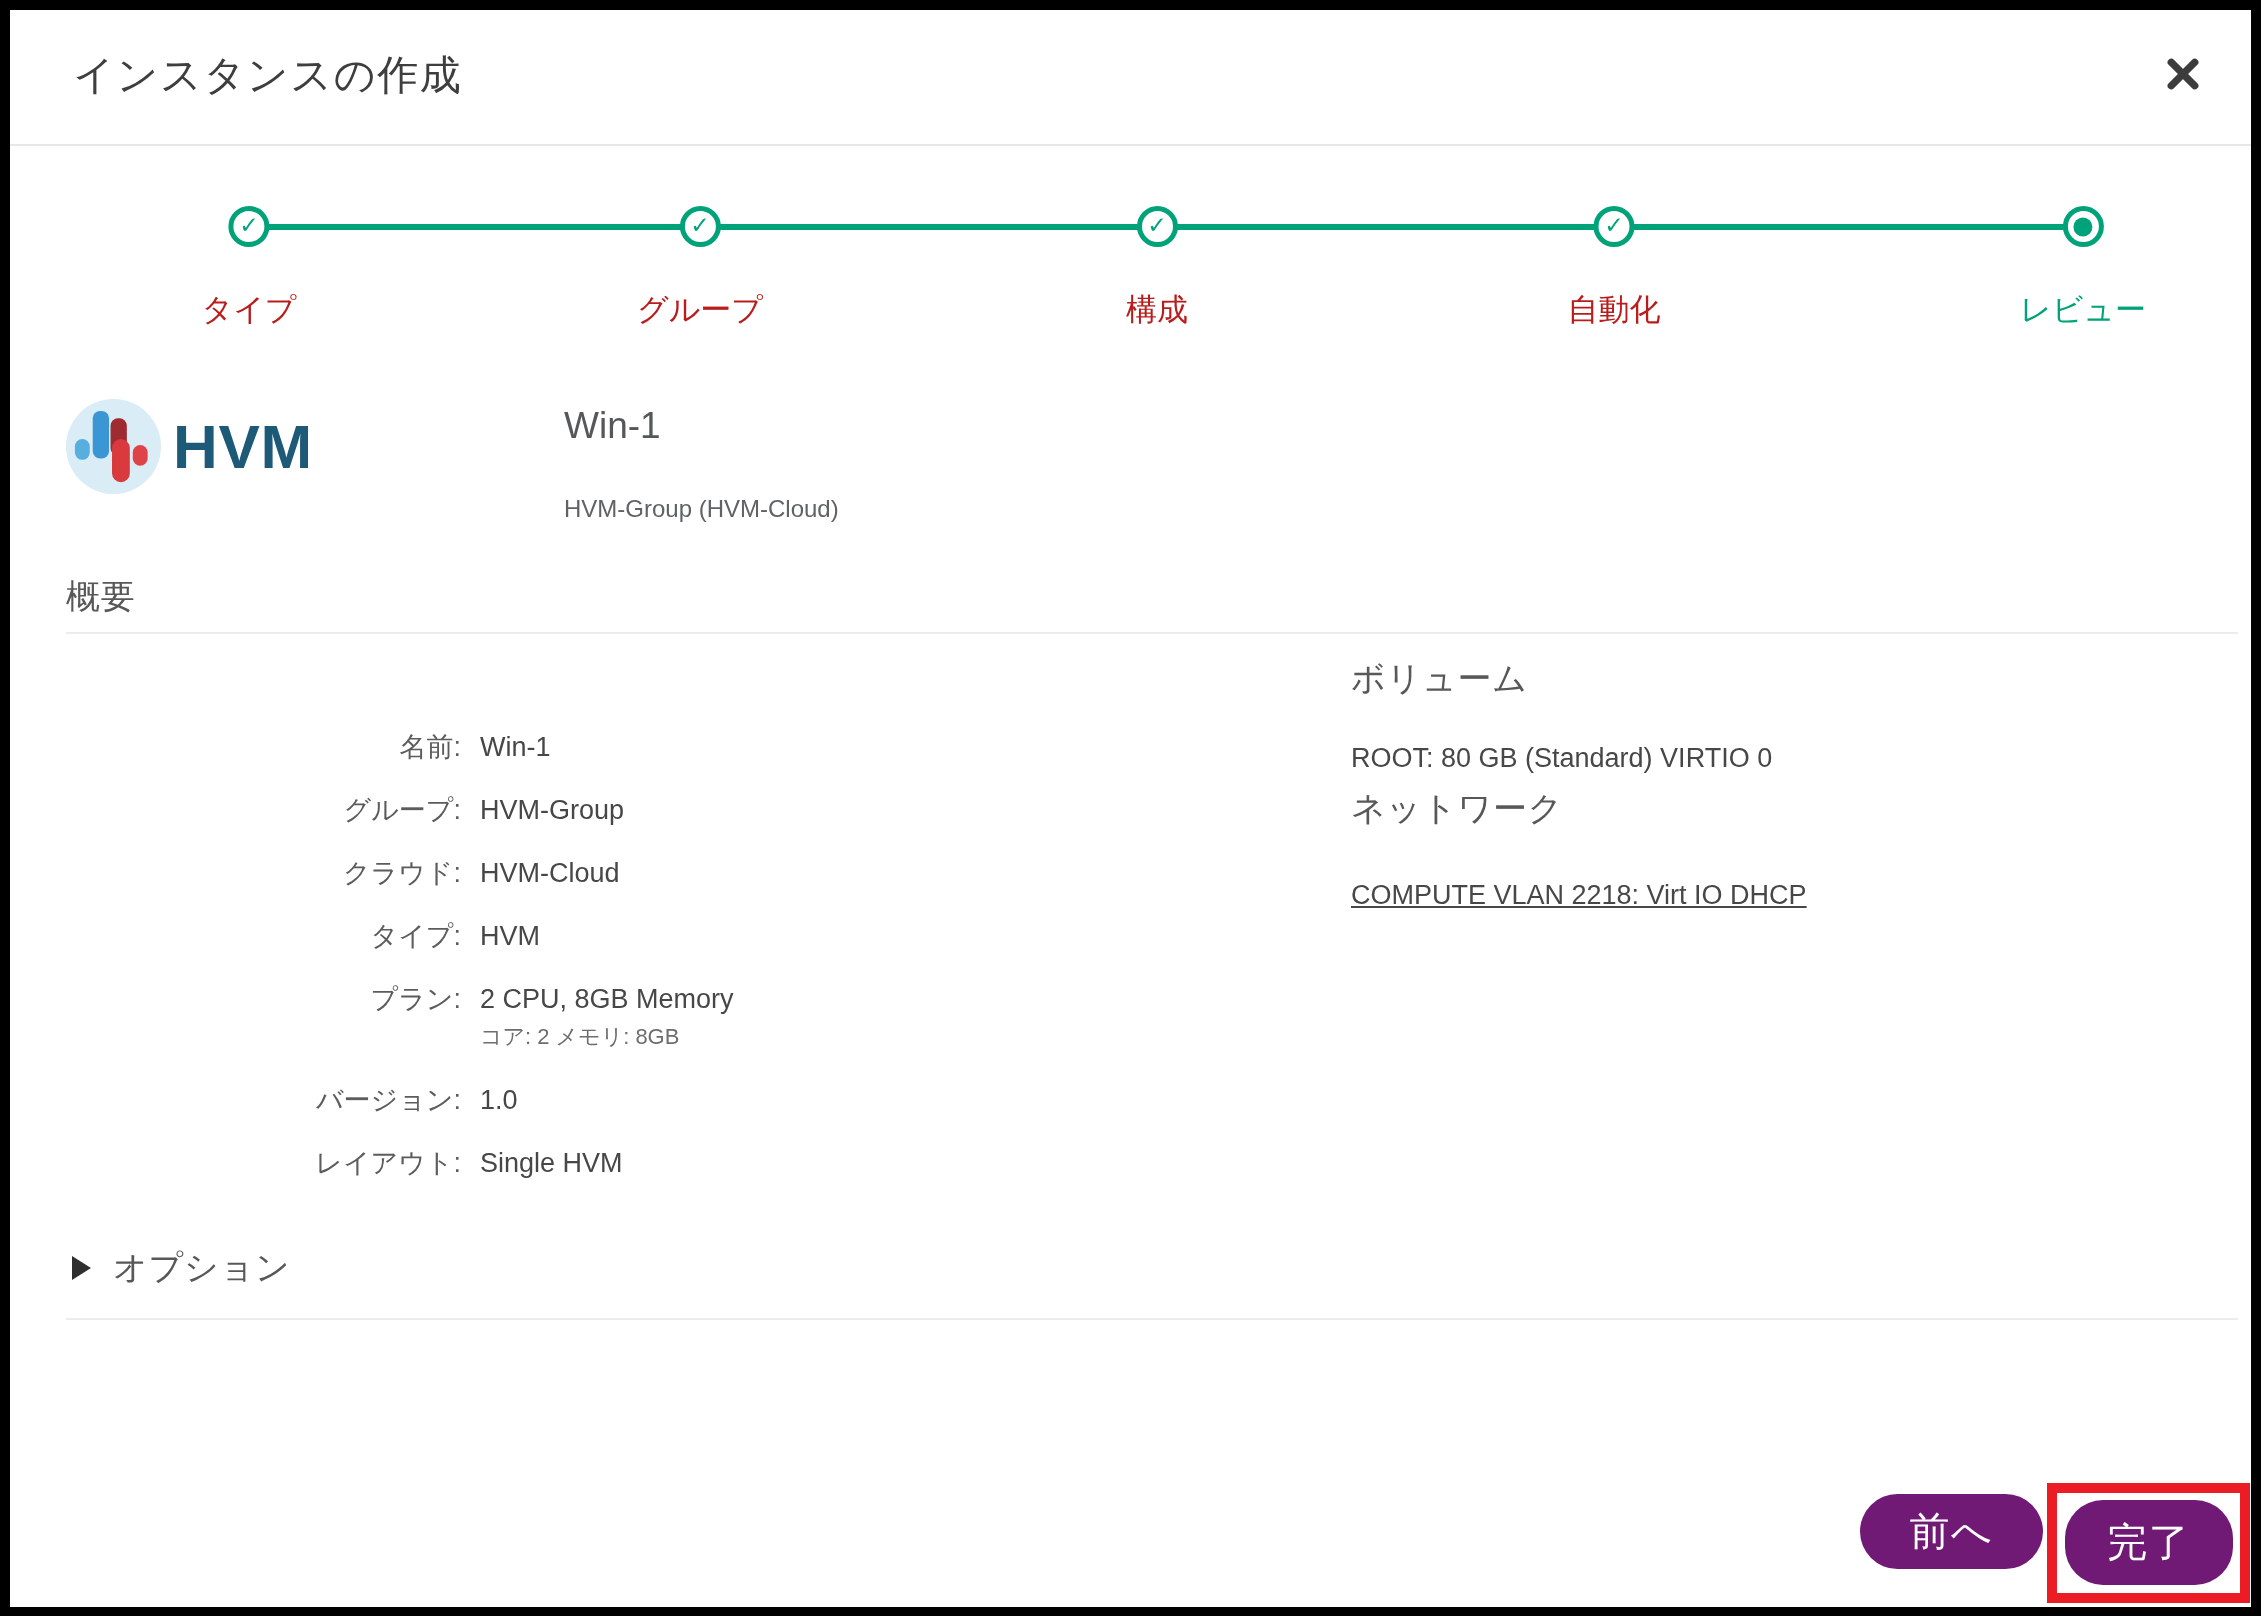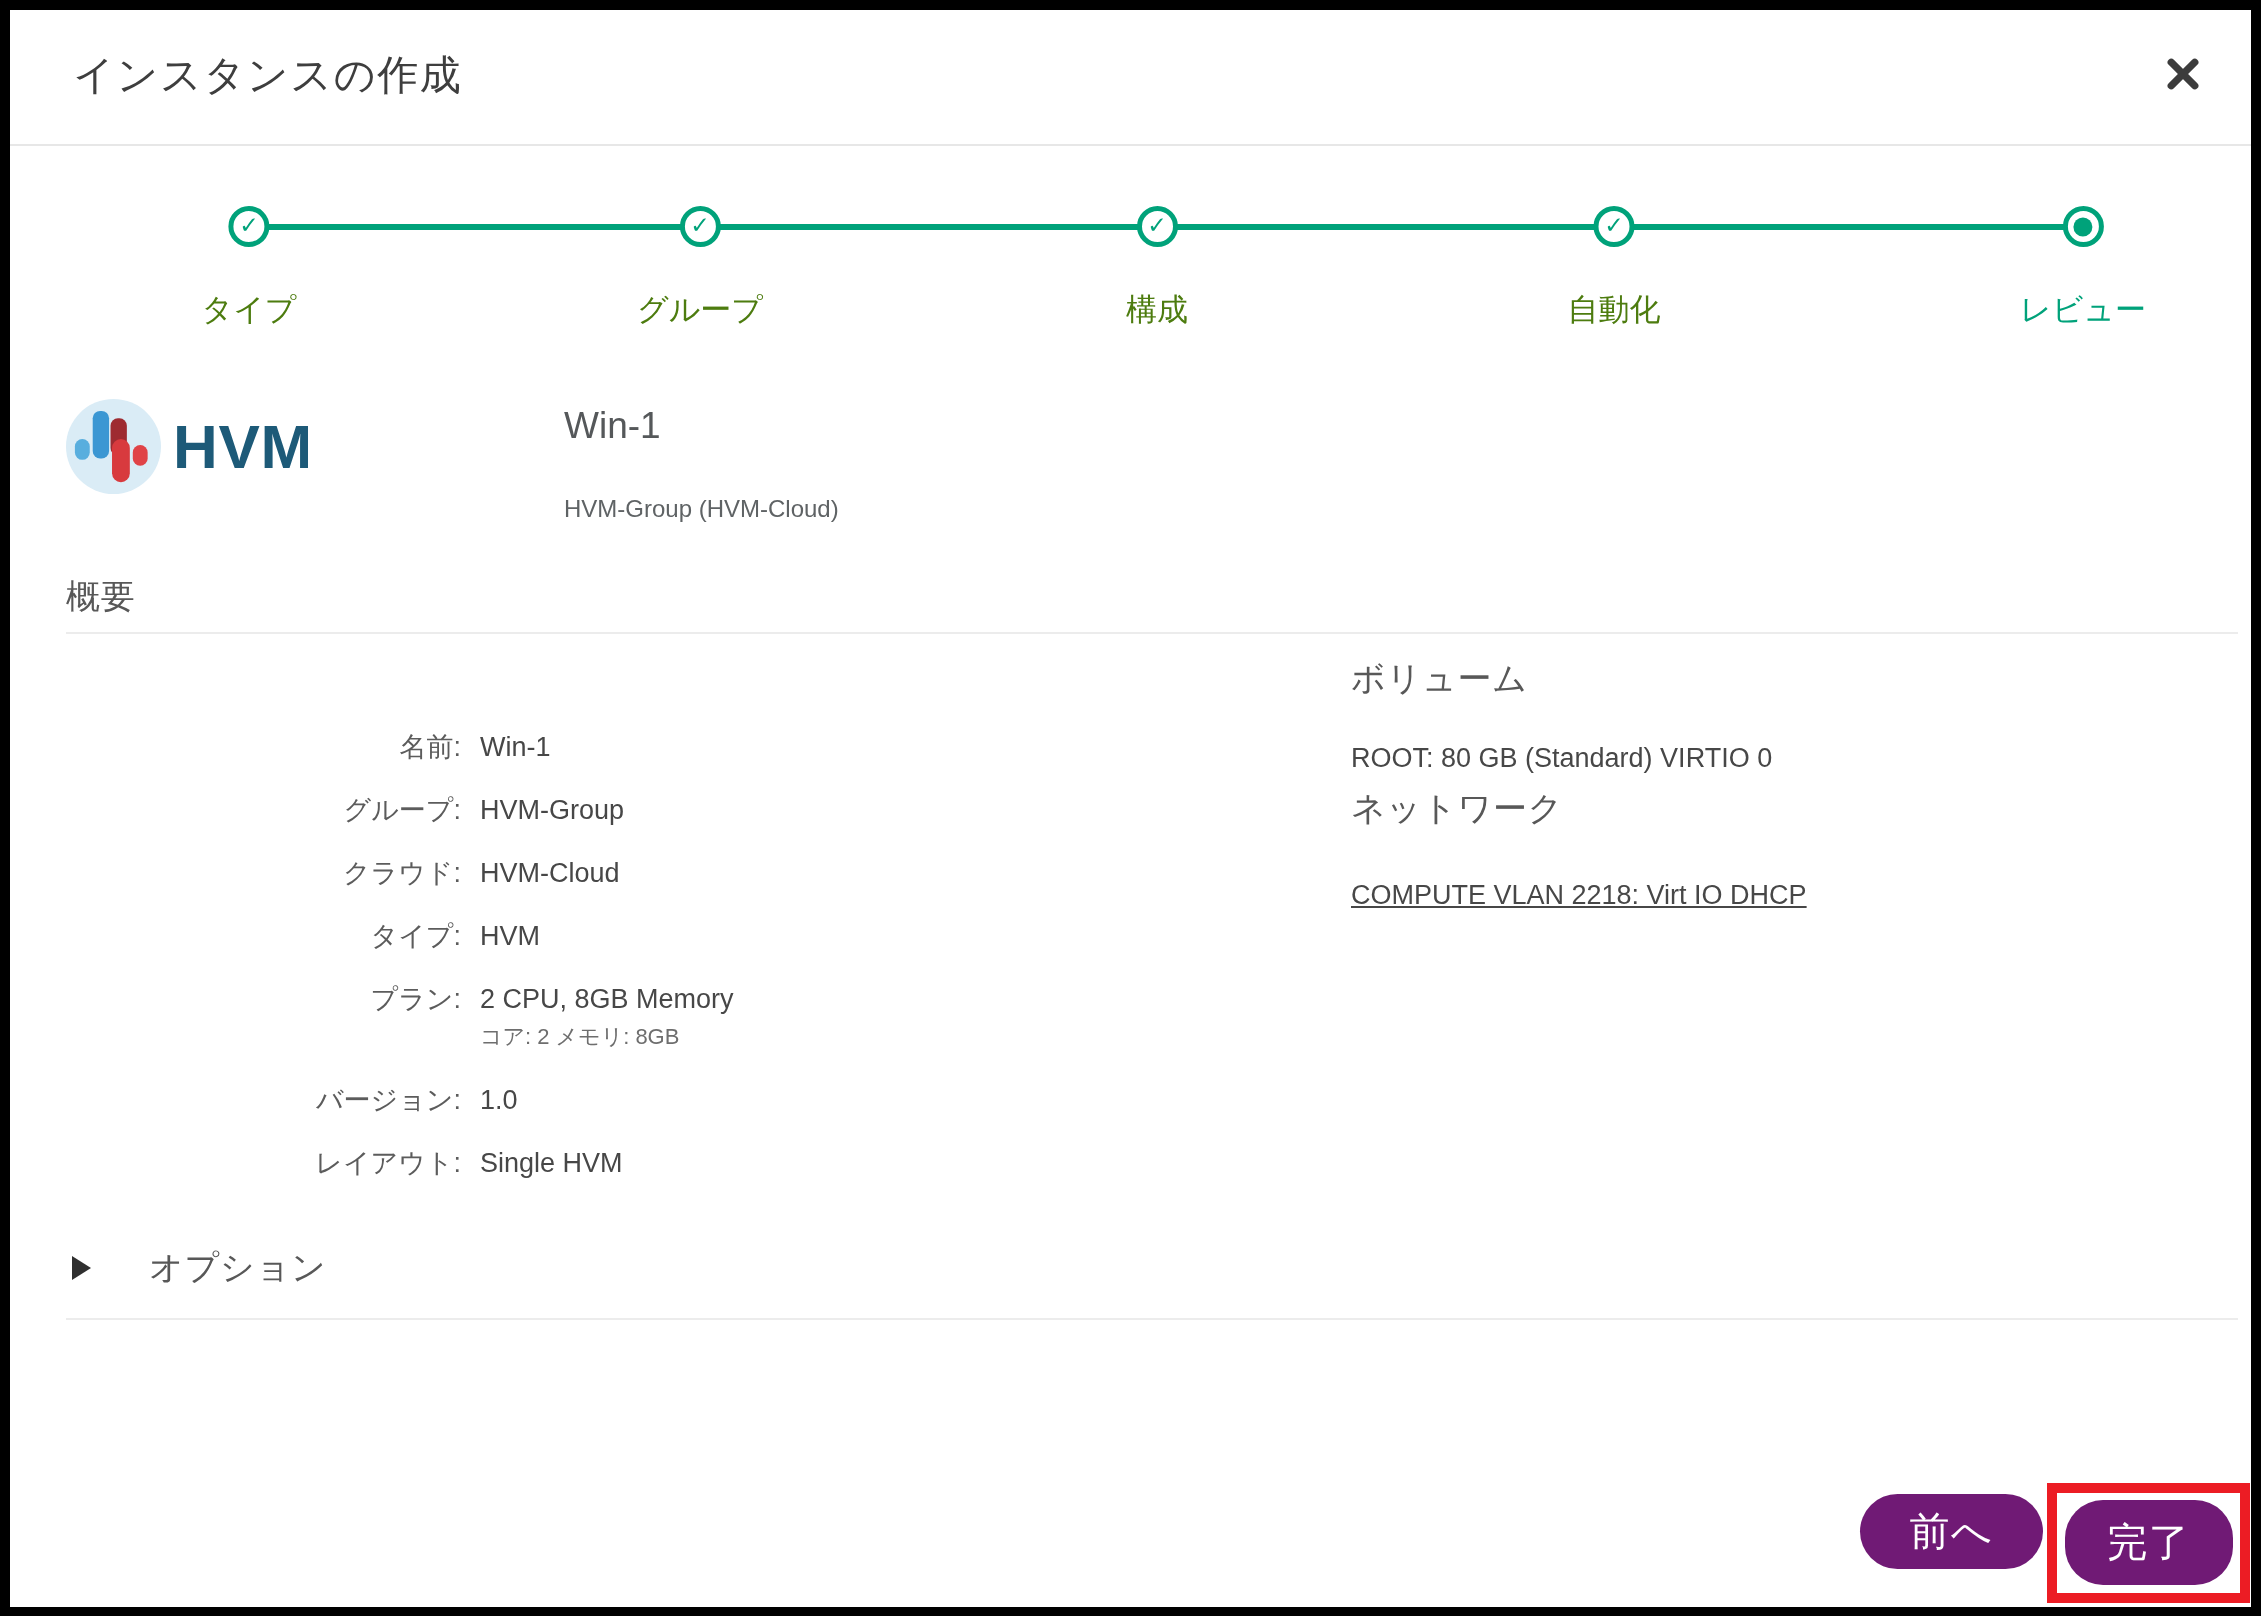--- a/index.html
+++ b/index.html
@@ -38,21 +38,21 @@
   }
   .step-circle .check{
     position:absolute;left:0;top:-1.5px;width:29px;height:29px;
     font-size:23.4px;line-height:31px;font-weight:bold;color:#00a27a;text-align:center;width:100%;
   }
   .step-circle .dot{
     position:absolute;left:50%;top:50%;transform:translate(-50%,-50%);
     width:19px;height:19px;border-radius:50%;background:#00a27a;
   }
   .step-label{
-    display:block;margin-top:42px;font-size:31px;color:#4d7c0f;white-space:nowrap;
+    display:block;margin-top:42px;font-size:31px;color:#b91c1c;white-space:nowrap;
   }
   .step.active .step-label{color:#00a27a;}
   
   .hvm-logo{position:absolute;left:56px;top:389px;width:95px;height:95px;}
   .logo-wordmark{
     position:absolute;left:163px;top:401px;
     font-size:62px;font-weight:700;color:#1d5a78;letter-spacing:0.7px;
   }
   .instance-name{
     position:absolute;left:554px;top:395px;
@@ -87,21 +87,21 @@
     margin-top:5.9px;font-size:22px;color:#6e6e6e;
   }
   .right-col{position:absolute;left:1341px;top:646px;width:879px;}
   .right-col .col-heading{display:block;}
   .vol-value{margin-top:41px;font-size:27px;color:#474747;white-space:nowrap;}
   .net-heading{margin-top:11.7px;}
   .net-value{margin-top:48px;font-size:27px;color:#474747;white-space:nowrap;text-decoration:underline;}
   
   .options-row{
     position:absolute;left:62px;top:1235px;
-    display:flex;align-items:center;cursor:pointer;gap:36px;
+    display:flex;align-items:center;cursor:pointer;
   }
   .disclosure-triangle{
     width:0;height:0;
     border-top:12.4px solid transparent;border-bottom:12.4px solid transparent;
     border-left:19px solid #2f2f2f;
     margin-right:22px;
   }
   .options-label{font-size:34px;color:#585858;letter-spacing:0.7px;}
   .options-divider{
     position:absolute;left:56px;top:1308px;width:2172px;height:1.5px;background:#ececec;

